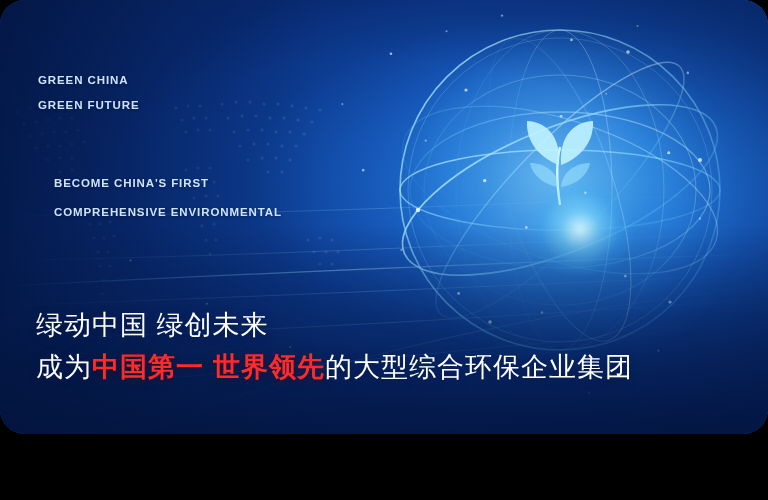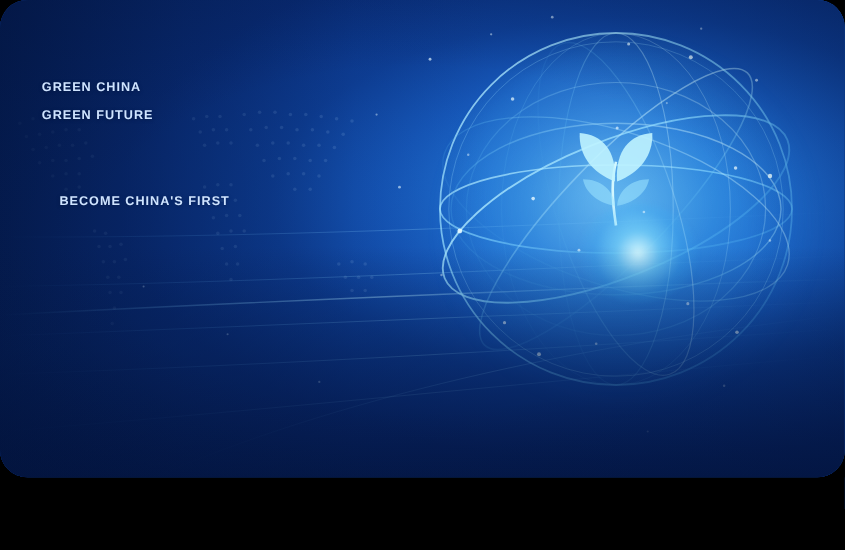--- a/index.html
+++ b/index.html
@@ -398,16 +398,23 @@
   <div class="bg-bottom-dark"></div>
   <div class="bg-vignette"></div>
 
   <div class="en-block">
     <div class="en-line">GREEN CHINA</div>
     <div class="en-line">GREEN FUTURE</div>
   </div>
 
   <div class="en-block-2">
     <div class="en-line">BECOME CHINA'S FIRST</div>
-  </div>
-
+    <div class="en-line">COMPREHENSIVE ENVIRONMENTAL</div>
+  </div>
+
+  <div class="cn-block">
+    <div class="cn-line1">绿动中国 绿创未来</div>
+    <div class="cn-line2">
+      <span>成为</span><span class="cn-red">中国第一</span><span class="sp"></span><span class="cn-red">世界领先</span><span>的大型综合环保企业集团</span>
+    </div>
+  </div>
 
 </div>
 
 </body></html>

